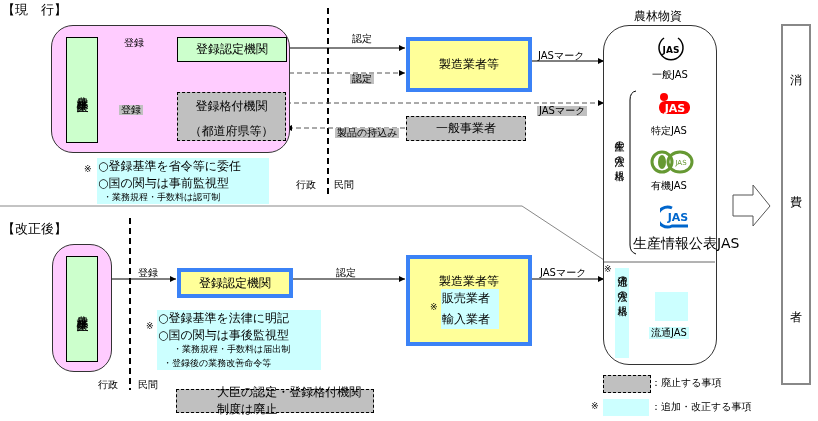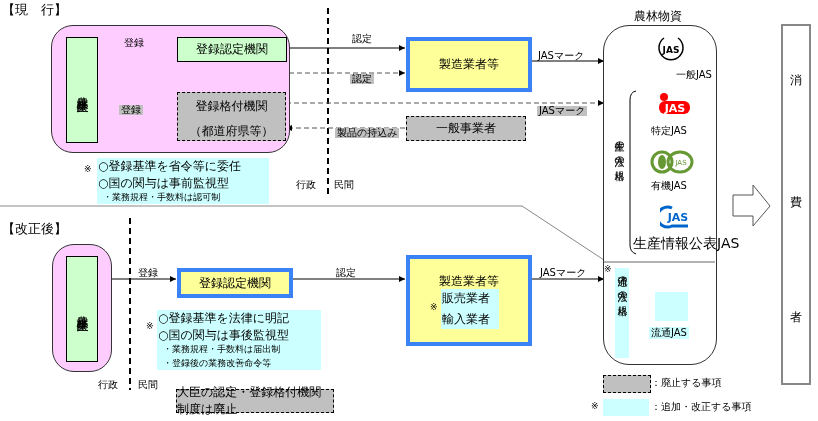--- a/index.html
+++ b/index.html
@@ -121,41 +121,41 @@
     <div class="txt" style="left:1px;top:24px;font-size:12px;">輸入業者</div>
   </div>
 </div>
 
 <div class="txt" style="left:540px;top:268px;font-size:10px;">JASマーク</div>
 
 <div class="txt" style="left:146px;top:322px;font-size:9px;">※</div>
 <div class="abs cyan" style="left:157px;top:310px;width:164px;height:60px;">
   <div class="txt" style="left:1px;top:2px;font-size:12px;">○登録基準を法律に明記</div>
   <div class="txt" style="left:1px;top:19px;font-size:12px;">○国の関与は事後監視型</div>
-  <div class="txt" style="left:6px;top:35px;font-size:9px;">・業務規程・手数料は届出制</div>
+  <div class="txt" style="left:16px;top:35px;font-size:9px;">・業務規程・手数料は届出制</div>
   <div class="txt" style="left:6px;top:49px;font-size:9px;">・登録後の業務改善命令等</div>
 </div>
 
 <div class="txt" style="left:98px;top:380px;font-size:10px;">行政</div>
 <div class="txt" style="left:138px;top:380px;font-size:10px;">民間</div>
 
-<div class="abs grey c" style="left:176px;top:389px;width:156px;height:22px;font-size:12px;">
+<div class="abs grey c" style="left:176px;top:389px;width:156px;height:22px;font-size:12px;padding-left:40px;">
   <span>大臣の認定・登録格付機関制度は廃止</span>
 </div>
 
 <div class="txt" style="left:634px;top:10px;font-size:12px;">農林物資</div>
 <div class="abs" style="left:603px;top:25px;width:112px;height:338px;border:1px solid #333;border-radius:26px;"></div>
 
 <div class="abs" style="left:656px;top:35px;width:30px;height:28px;">
   <svg width="30" height="28">
       <path d="M8,3 A12,12 0 1,0 22,3" fill="none" stroke="#000" stroke-width="1.5"></path>
       <text x="15" y="18" font-size="9" font-weight="bold" text-anchor="middle" font-family="DejaVu Sans, sans-serif">JAS</text>
     </svg>
 </div>
-<div class="txt" style="left:652px;top:70px;font-size:10px;margin-left:24px;">一般JAS</div>
+<div class="txt" style="left:652px;top:70px;font-size:10px;">一般JAS</div>
 
 <div class="abs" style="left:657px;top:93px;width:34px;height:22px;">
   <svg width="34" height="22">
       <circle cx="7" cy="4" r="4" fill="#ff0000"></circle>
       <rect x="2" y="8" width="31" height="13" rx="6" fill="#ff0000"></rect>
       <text x="18" y="19" font-size="11" font-weight="bold" fill="#fff" text-anchor="middle" font-family="DejaVu Sans, sans-serif">JAS</text>
     </svg>
 </div>
 <div class="txt" style="left:651px;top:126px;font-size:10px;">特定JAS</div>
 

